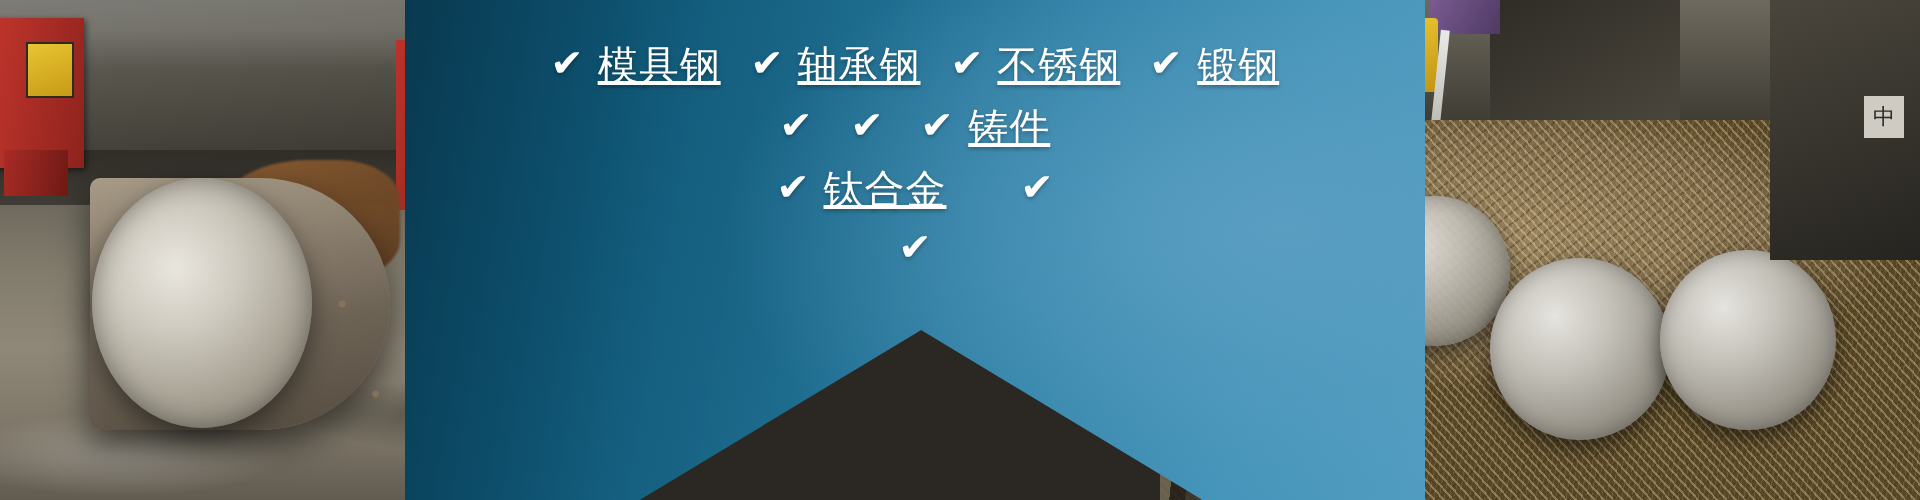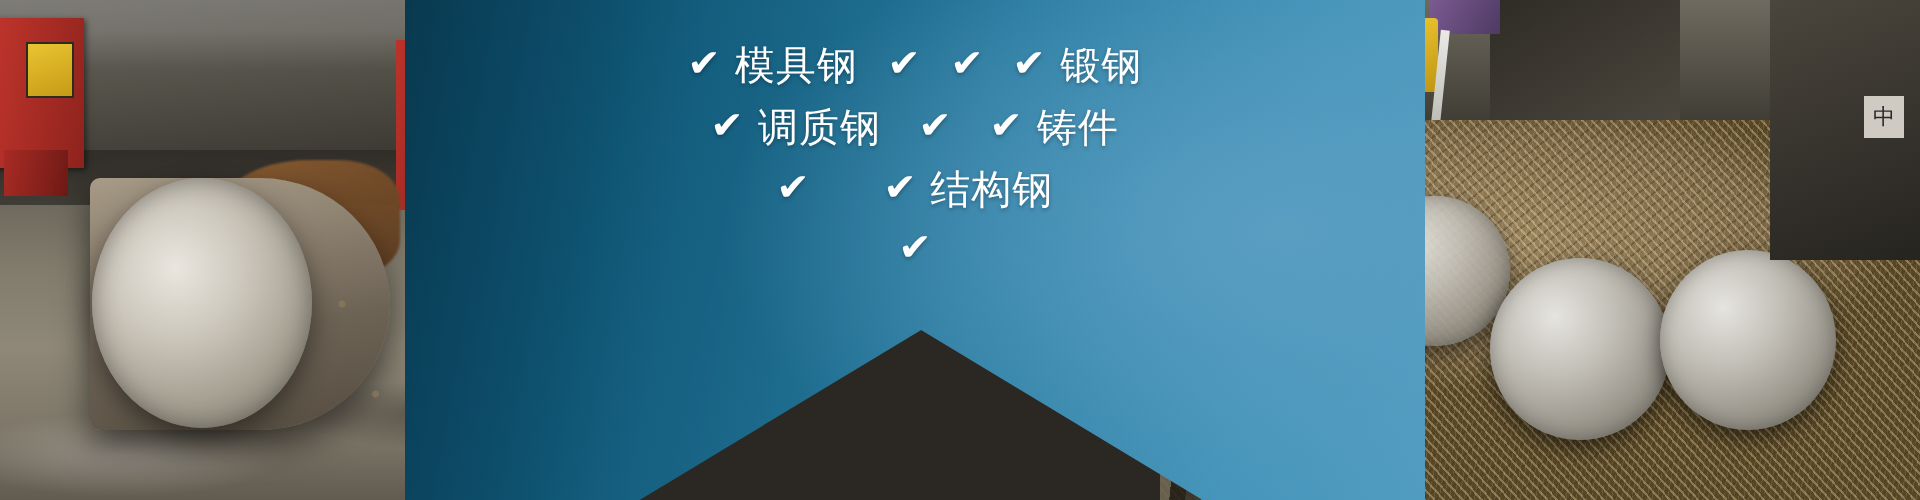--- a/index.html
+++ b/index.html
@@ -202,21 +202,21 @@
     text-shadow:0 2px 4px rgba(0,0,0,.30);
   }
   .item .tick{
     font-size:38px;
     font-weight:bold;
     line-height:1;
     transform:translateY(-2px) scaleX(1.05);
     color:#ffffff;
     text-shadow:0 2px 4px rgba(0,0,0,.30);
   }
-  .item .lbl{line-height:1.05;}
+  .item .lbl{line-height:1.05;text-decoration:underline;}
 </style>
 </head>
 <body>
 
 <div class="banner">
 
   <div class="photo-left">
     <div class="pl-dark-band"></div>
     <div class="pl-floor"></div>
     <div class="pl-red1"></div>
@@ -253,51 +253,52 @@
 
   <div class="list">
 
     <div class="row row-1">
       <div class="item">
         <span class="tick">✔</span>
         <span class="lbl">模具钢</span>
       </div>
       <div class="item">
         <span class="tick">✔</span>
-      </div>
-      <div class="item">
-        <span class="tick">✔</span>
+        <span class="lbl">轴承钢</span>
+      </div>
+      <div class="item">
+        <span class="tick">✔</span>
+        <span class="lbl">不锈钢</span>
       </div>
       <div class="item">
         <span class="tick">✔</span>
         <span class="lbl">锻钢</span>
       </div>
     </div>
 
     <div class="row row-2">
       <div class="item">
         <span class="tick">✔</span>
-        <span class="lbl">调质钢</span>
       </div>
       <div class="item">
         <span class="tick">✔</span>
       </div>
       <div class="item">
         <span class="tick">✔</span>
         <span class="lbl">铸件</span>
       </div>
     </div>
 
     <div class="row row-3">
       <div class="item">
         <span class="tick">✔</span>
-      </div>
-      <div class="item">
-        <span class="tick">✔</span>
-        <span class="lbl">结构钢</span>
+        <span class="lbl">钛合金</span>
+      </div>
+      <div class="item">
+        <span class="tick">✔</span>
       </div>
     </div>
 
     <div class="row row-4">
       <div class="item">
         <span class="tick">✔</span>
       </div>
     </div>
 
   </div>

